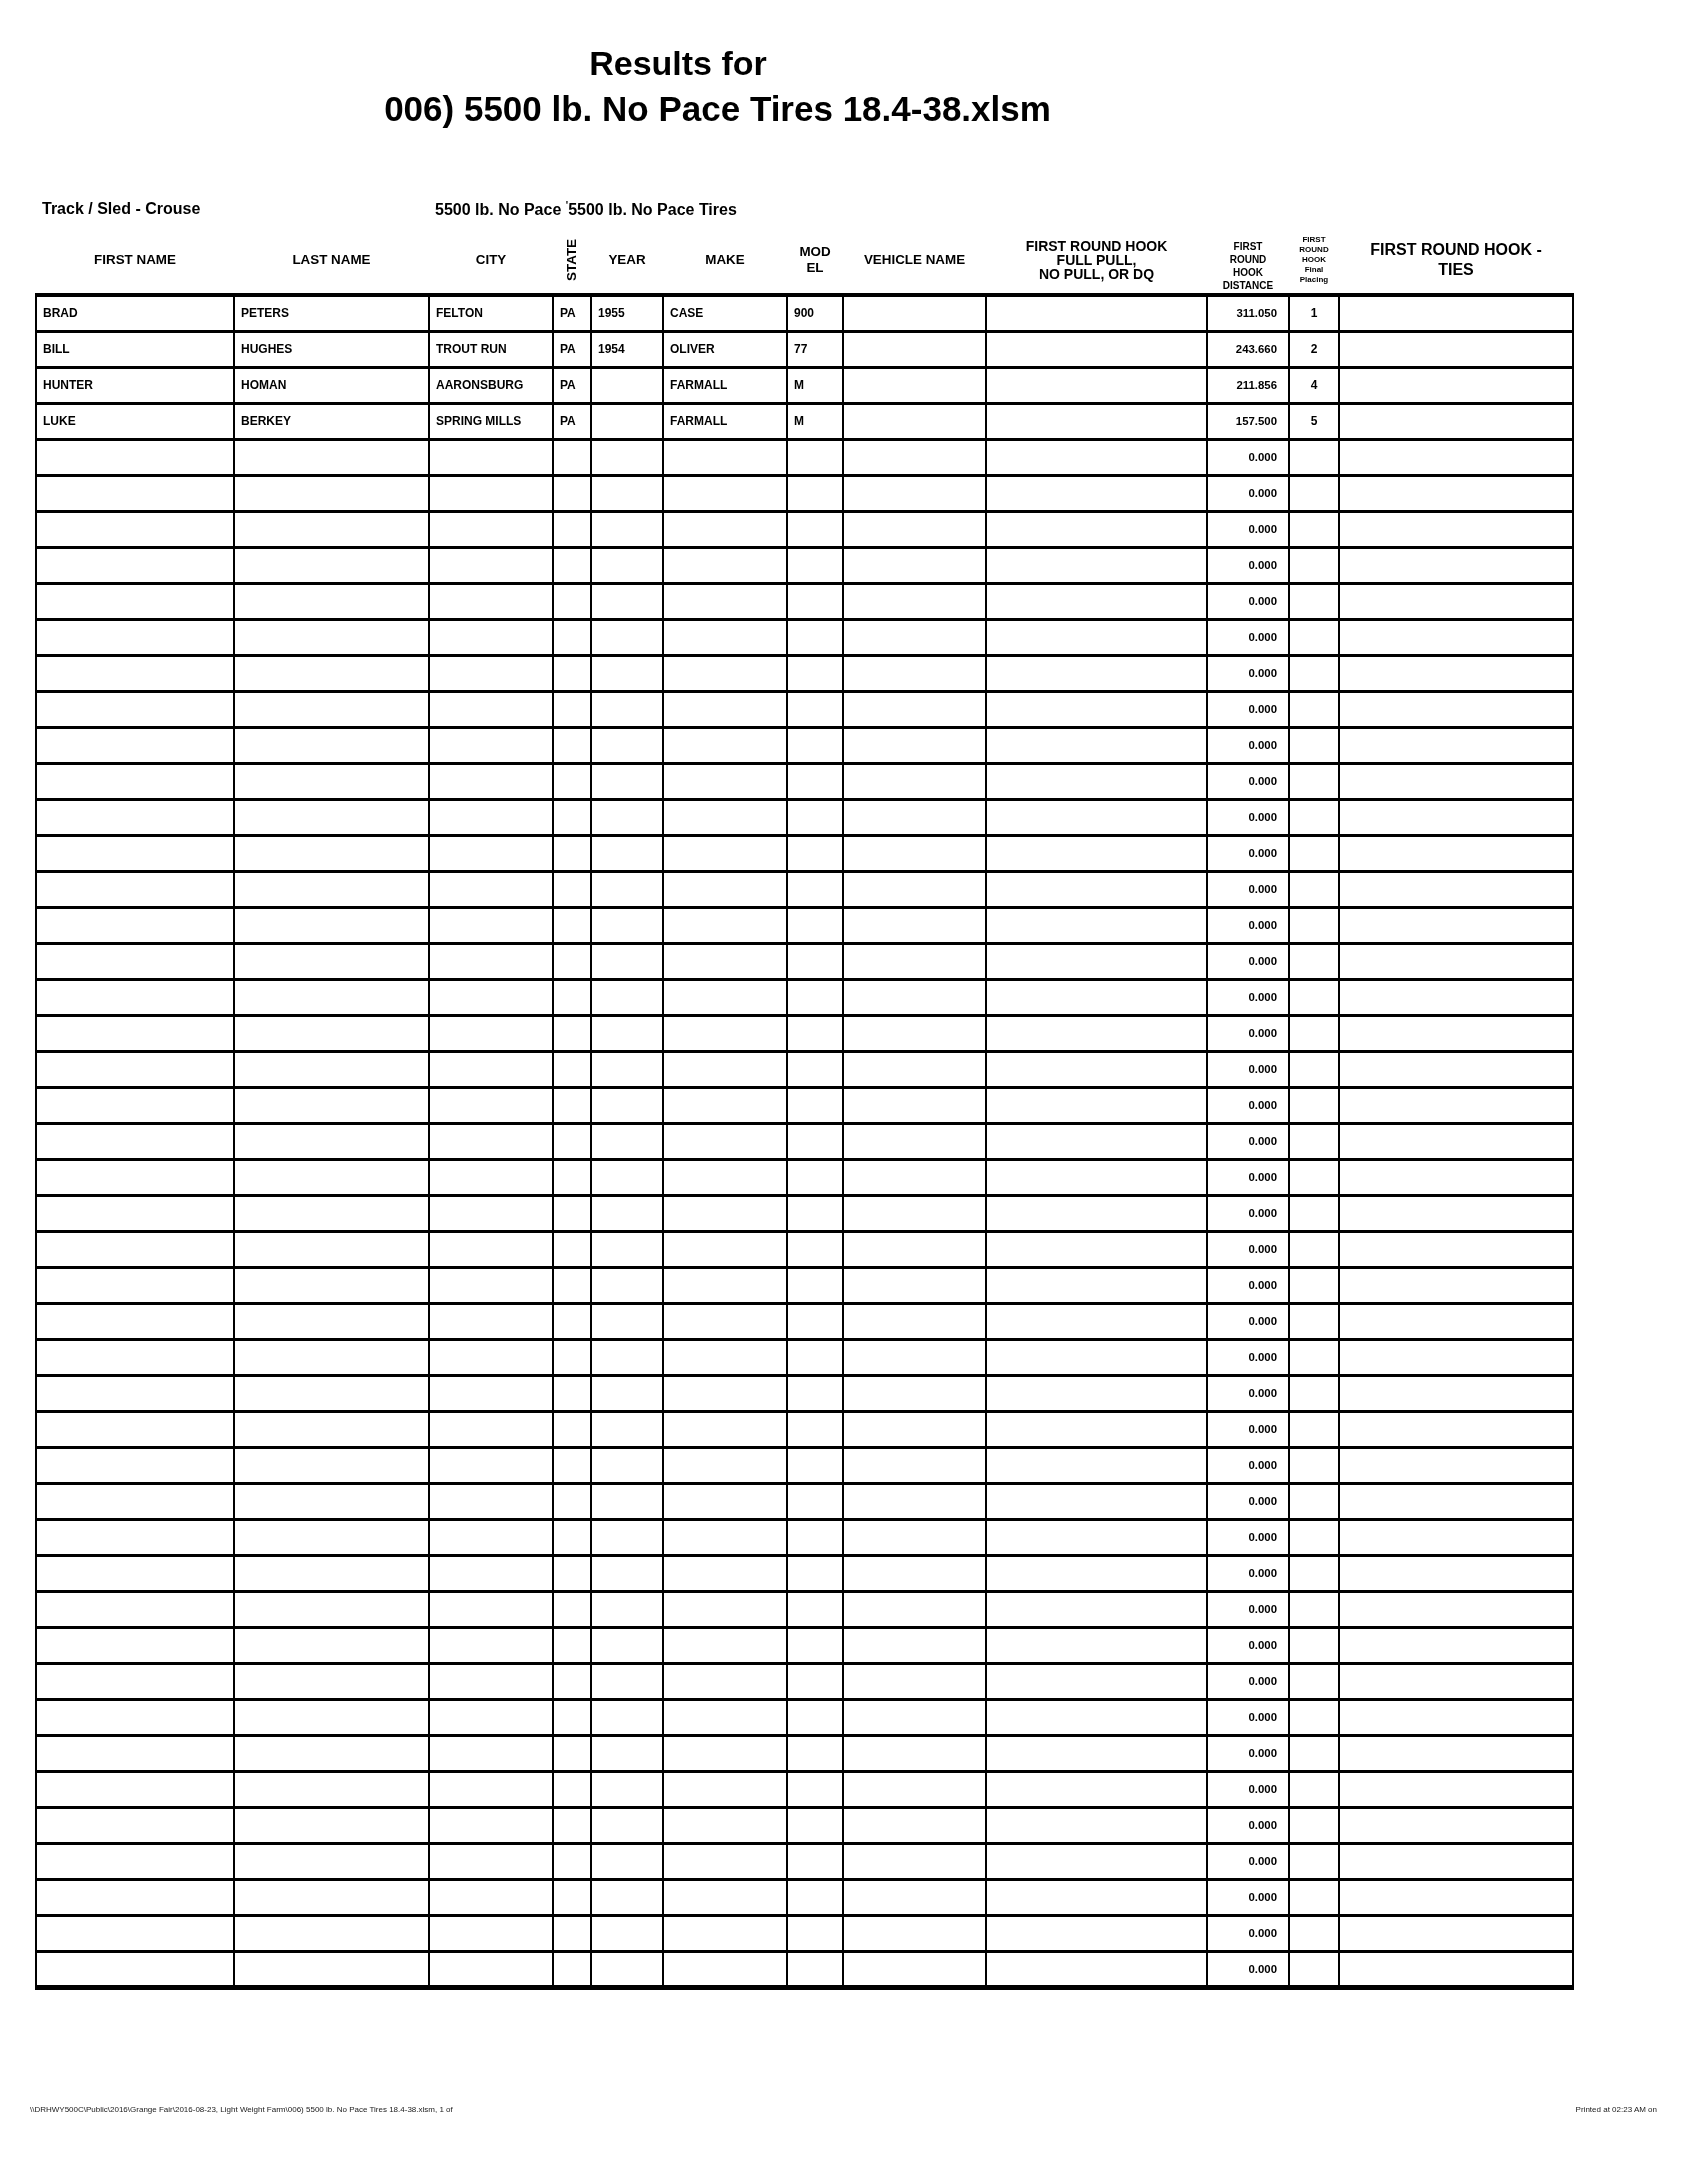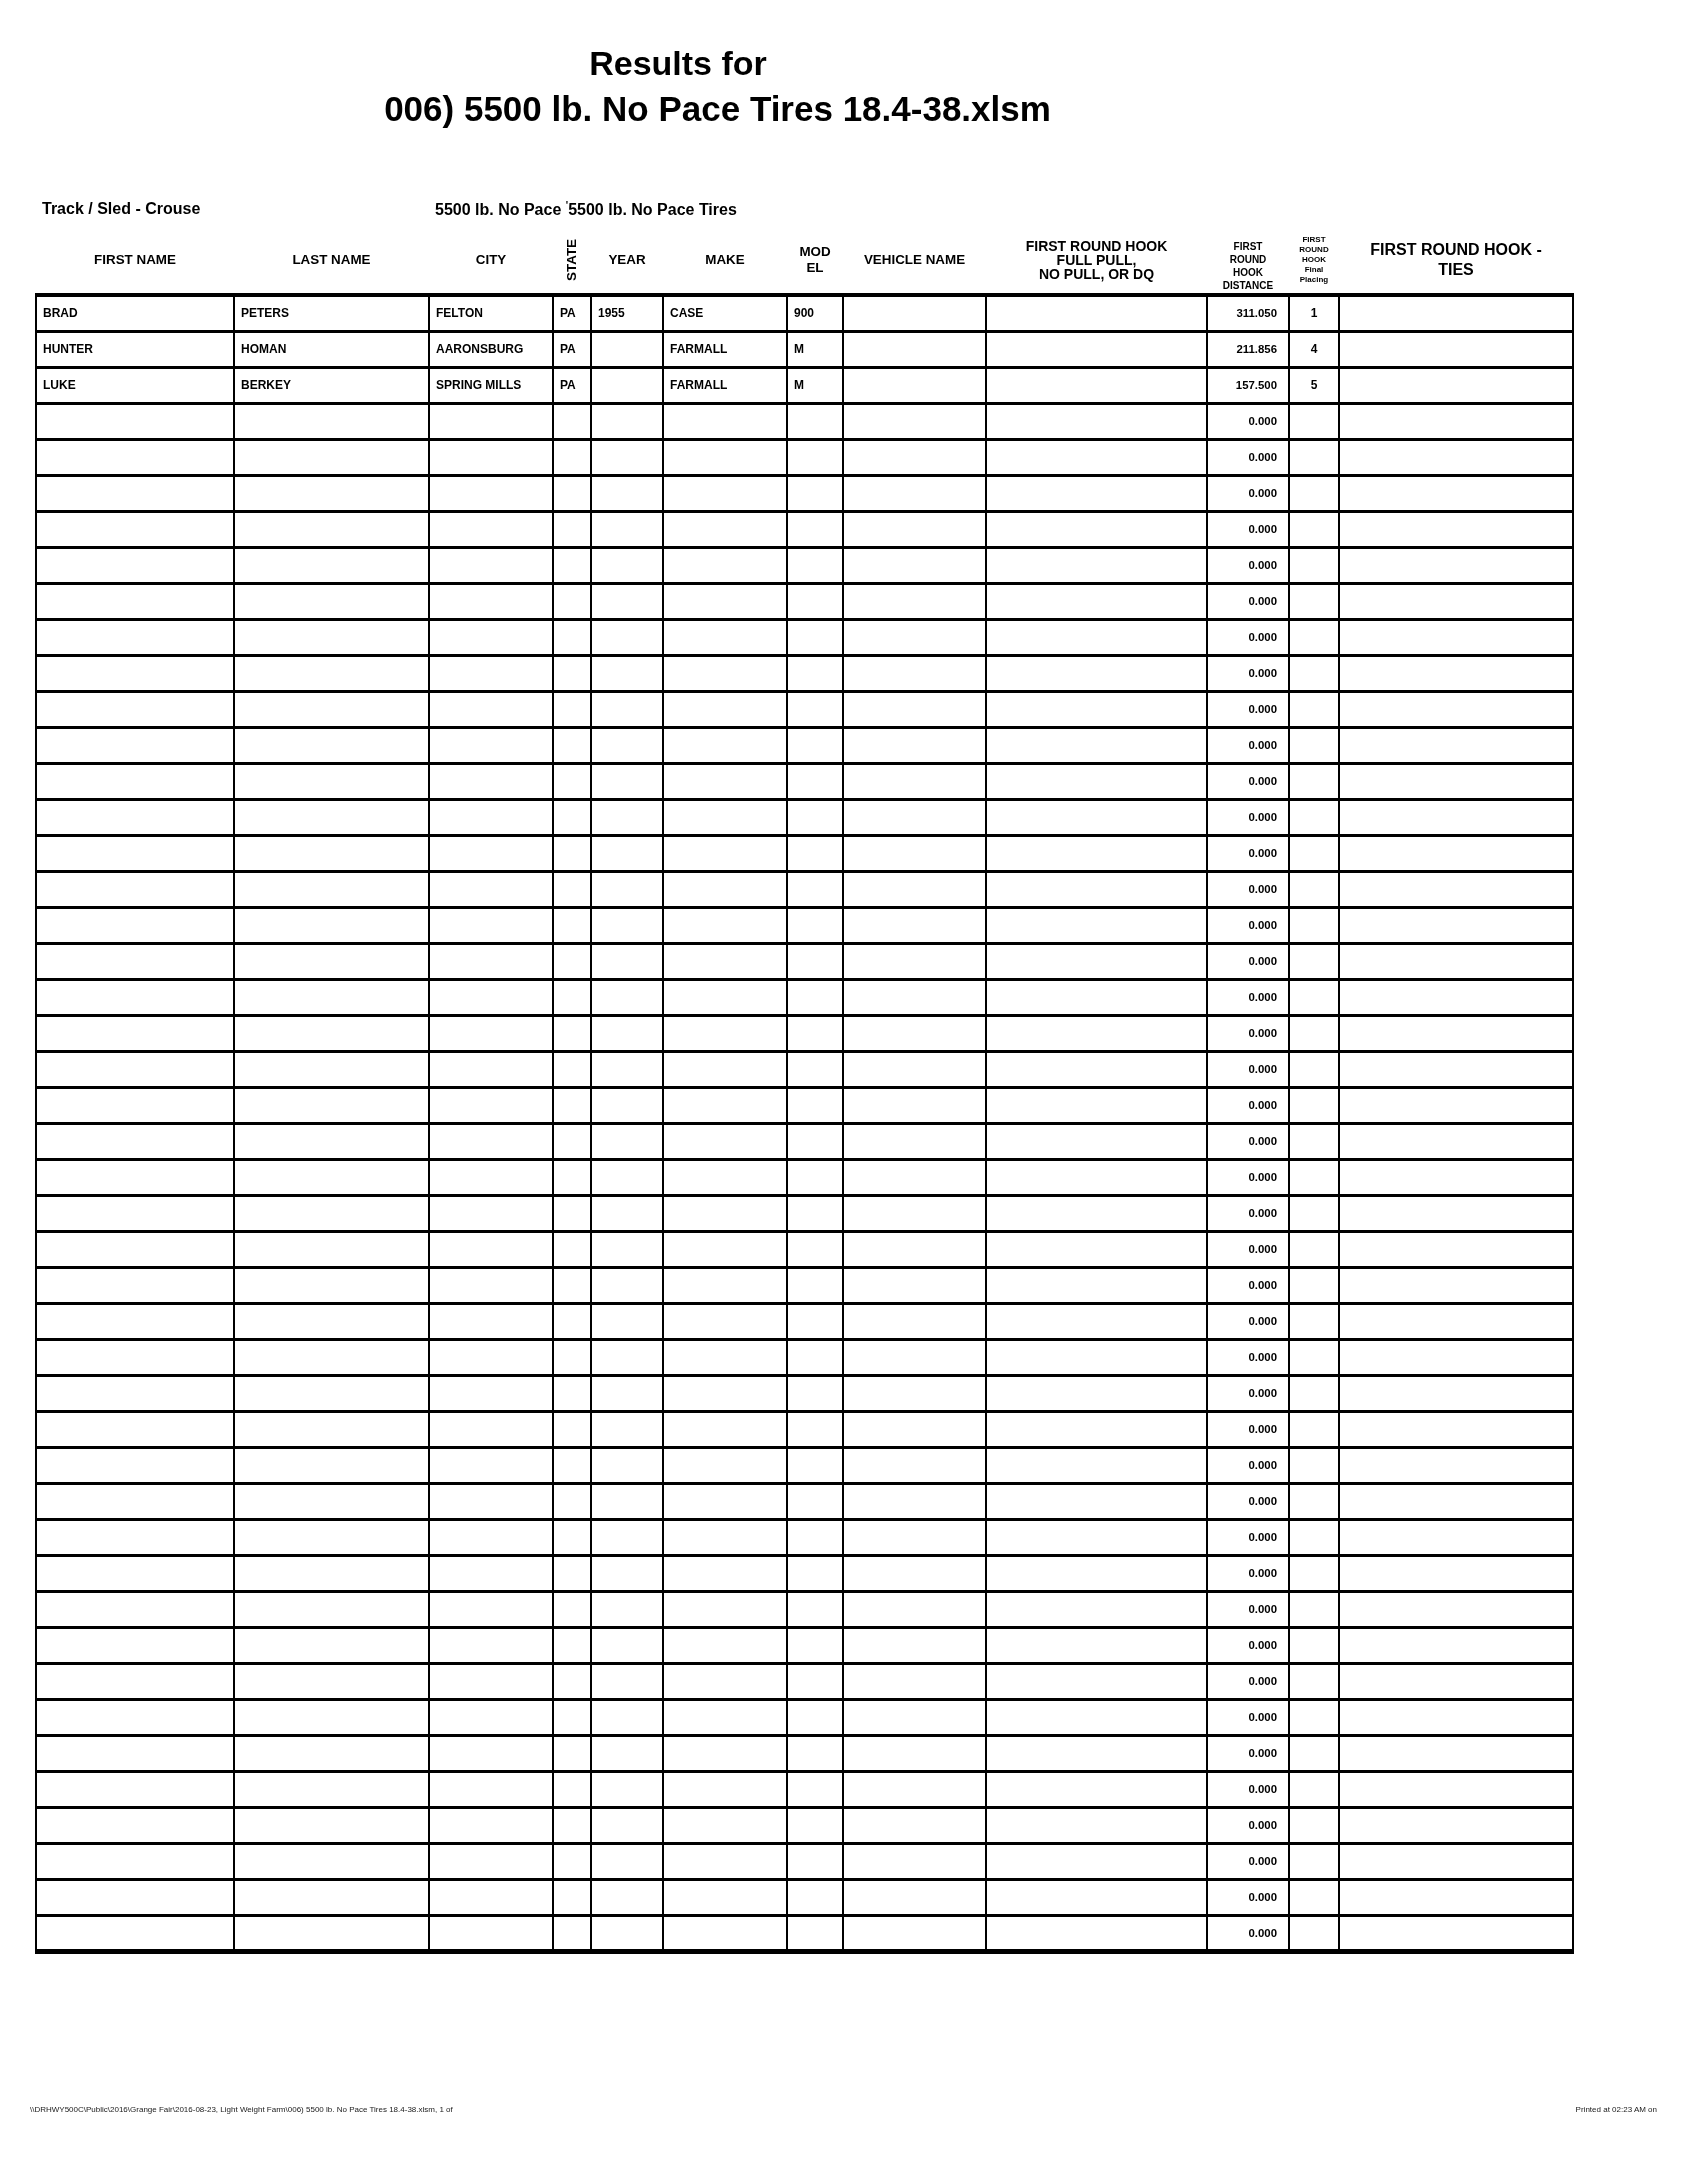--- a/index.html
+++ b/index.html
@@ -154,20 +154,34 @@
         <td class="c-year">1955</td>
         <td class="c-make">CASE</td>
         <td class="c-model">900</td>
         <td class="c-vehicle"></td>
         <td class="c-fullpull"></td>
         <td class="c-dist">311.050</td>
         <td class="c-placing">1</td>
         <td class="c-ties"></td>
       </tr>
       <tr>
+        <td class="c-first">BILL</td>
+        <td class="c-last">HUGHES</td>
+        <td class="c-city">TROUT RUN</td>
+        <td class="c-state">PA</td>
+        <td class="c-year">1954</td>
+        <td class="c-make">OLIVER</td>
+        <td class="c-model">77</td>
+        <td class="c-vehicle"></td>
+        <td class="c-fullpull"></td>
+        <td class="c-dist">243.660</td>
+        <td class="c-placing">2</td>
+        <td class="c-ties"></td>
+      </tr>
+      <tr>
         <td class="c-first">HUNTER</td>
         <td class="c-last">HOMAN</td>
         <td class="c-city">AARONSBURG</td>
         <td class="c-state">PA</td>
         <td class="c-year"></td>
         <td class="c-make">FARMALL</td>
         <td class="c-model">M</td>
         <td class="c-vehicle"></td>
         <td class="c-fullpull"></td>
         <td class="c-dist">211.856</td>

